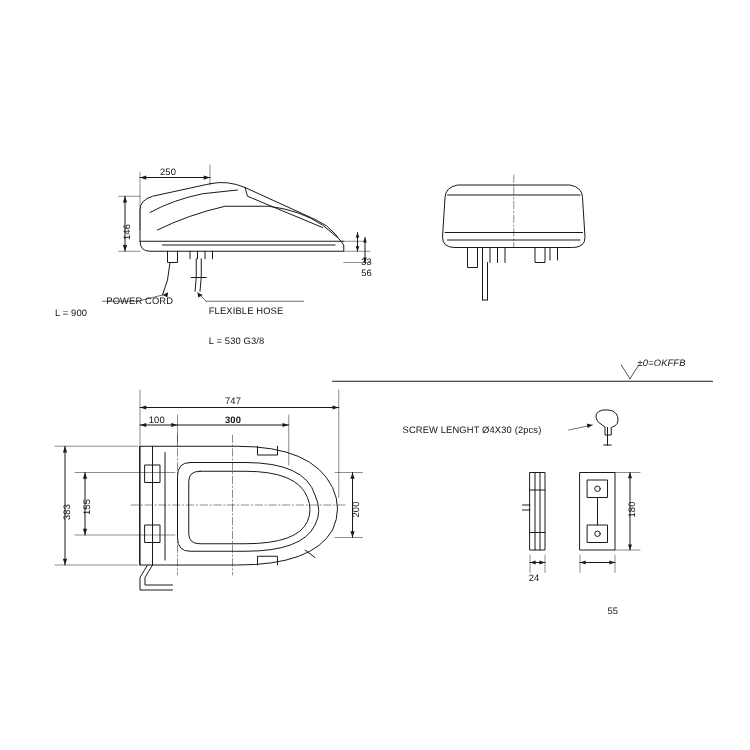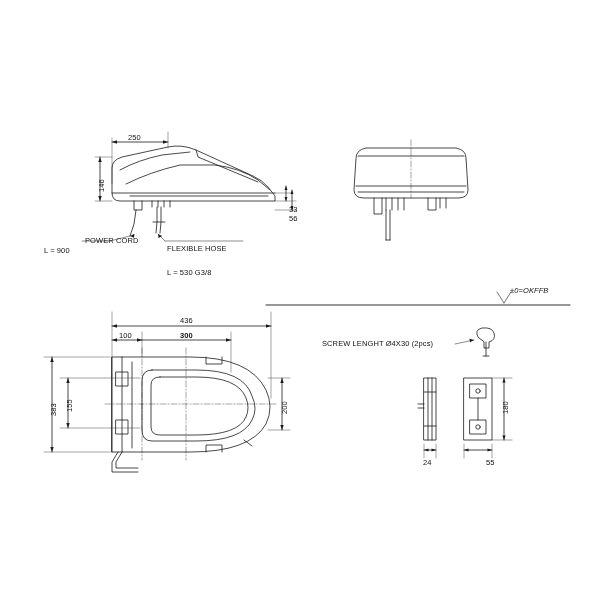--- a/index.html
+++ b/index.html
@@ -238,25 +238,25 @@
   <div class="lbl" style="left:40px; top:236px;margin-left:45px;">POWER CORD</div>
   <div class="lbl" style="left:44px; top:246px;">L = 900</div>
   <div class="lbl" style="left:167px; top:244px;">FLEXIBLE HOSE</div>
   <div class="lbl" style="left:167px; top:268px;">L = 530 G3/8</div>
 
   <div class="lbl faint" style="left:388px; top:66px;"></div>
   <div class="lbl faint" style="left:566px; top:66px;"></div>
 
   <div class="lbl" style="left:510px; top:286px;font-style:italic;">±0=OKFFB</div>
 
-  <div class="lbl" style="left:180px; top:316px;">436</div>
+  <div class="lbl" style="left:180px; top:316px;">747</div>
   <div class="lbl" style="left:119px; top:331px;">100</div>
   <div class="lbl" style="left:180px; top:331px;font-weight:bold;">300</div>
   <div class="lbl vert" style="left:49px; top:416px;">383</div>
   <div class="lbl vert" style="left:65px; top:412px;">155</div>
   <div class="lbl vert" style="left:280px; top:414px;">200</div>
 
   <div class="lbl" style="left:322px; top:339px;text-align:center;">SCREW LENGHT Ø4X30 (2pcs)</div>
   <div class="lbl" style="left:423px; top:458px;">24</div>
-  <div class="lbl" style="left:473px; top:458px;padding-left:13px;">55</div>
+  <div class="lbl" style="left:473px; top:484px;padding-left:13px;">55</div>
   <div class="lbl vert" style="left:501px; top:414px;">180</div>
 
 </div>
 
 </body></html>

